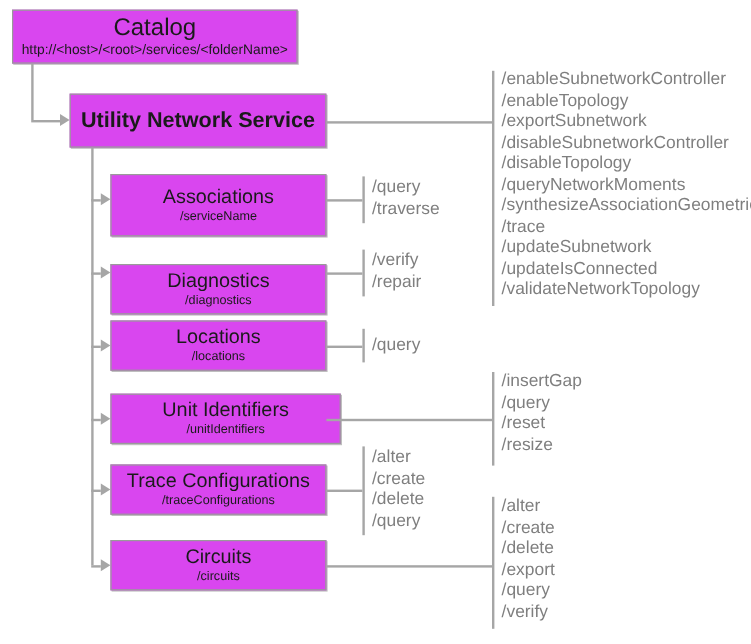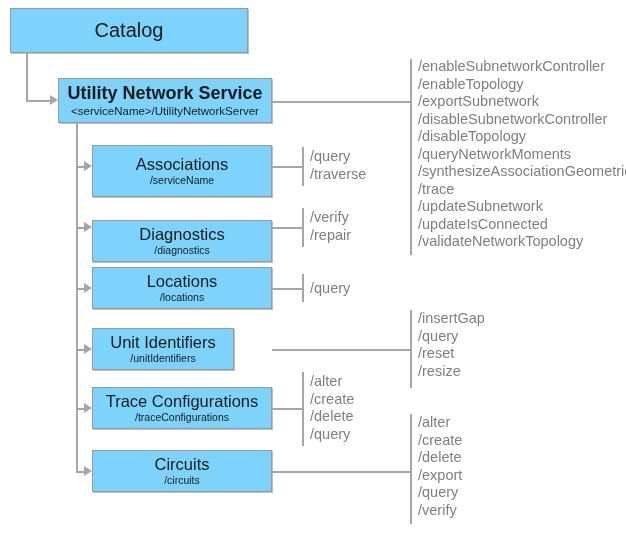--- a/index.html
+++ b/index.html
@@ -14,21 +14,21 @@
     position: relative;
     width: 626px;
     height: 537px;
     background: #ffffff;
     overflow: hidden;
   }
   
   .node {
     position: absolute;
     box-sizing: border-box;
-    background: #7dd3fc;
+    background: #d946ef;
     border: 1px solid #9a9a9a;
     box-shadow: 1px 1px 0 0 #bfbfbf;
     display: flex;
     flex-direction: column;
     align-items: center;
     justify-content: center;
     text-align: center;
   }
   .node-title {
     color: #1a1a1a;
@@ -83,29 +83,29 @@
   }
   .ops div { white-space: nowrap; }
 </style>
 </head>
 <body>
 
 <div id="diagram">
 
   <div class="node node-root" style="left:10px; top:8px; width:238px; height:45px;">
     <div class="node-title">Catalog</div>
+    <div class="node-sub">http://&lt;host&gt;/&lt;root&gt;/services/&lt;folderName&gt;</div>
   </div>
 
   <div class="vline" style="left:26px; top:53px; height:47px;"></div>
   <div class="hline" style="left:26px; top:100px; width:24px;"></div>
   <div class="arrow" style="left:50px; top:95px;"></div>
 
   <div class="node node-service" style="left:58px; top:78px; width:214px; height:45px;">
     <div class="node-title">Utility Network Service</div>
-    <div class="node-sub">&lt;serviceName&gt;/UtilityNetworkServer</div>
   </div>
 
   <div class="hline" style="left:272px; top:101px; width:138px;"></div>
   <div class="tick" style="left:410px; top:59px; height:196px;"></div>
   <div class="ops" style="left:418px; top:58px;">
     <div>/enableSubnetworkController</div>
     <div>/enableTopology</div>
     <div>/exportSubnetwork</div>
     <div>/disableSubnetworkController</div>
     <div>/disableTopology</div>
@@ -162,21 +162,21 @@
   <div class="node node-child" style="left:92px; top:267px; width:180px; height:42px;">
     <div class="node-title">Locations</div>
     <div class="node-sub">/locations</div>
   </div>
   <div class="hline" style="left:272px; top:288px; width:30px;"></div>
   <div class="tick" style="left:302px; top:274px; height:28px;"></div>
   <div class="ops" style="left:310px; top:280px;">
     <div>/query</div>
   </div>
 
-  <div class="node node-child" style="left:92px; top:328px; width:142px; height:42px;">
+  <div class="node node-child" style="left:92px; top:328px; width:192px; height:42px;">
     <div class="node-title">Unit Identifiers</div>
     <div class="node-sub">/unitIdentifiers</div>
   </div>
   <div class="hline" style="left:272px; top:349px; width:138px;"></div>
   <div class="tick" style="left:410px; top:310px; height:78px;"></div>
   <div class="ops" style="left:418px; top:310px;">
     <div>/insertGap</div>
     <div>/query</div>
     <div>/reset</div>
     <div>/resize</div>

